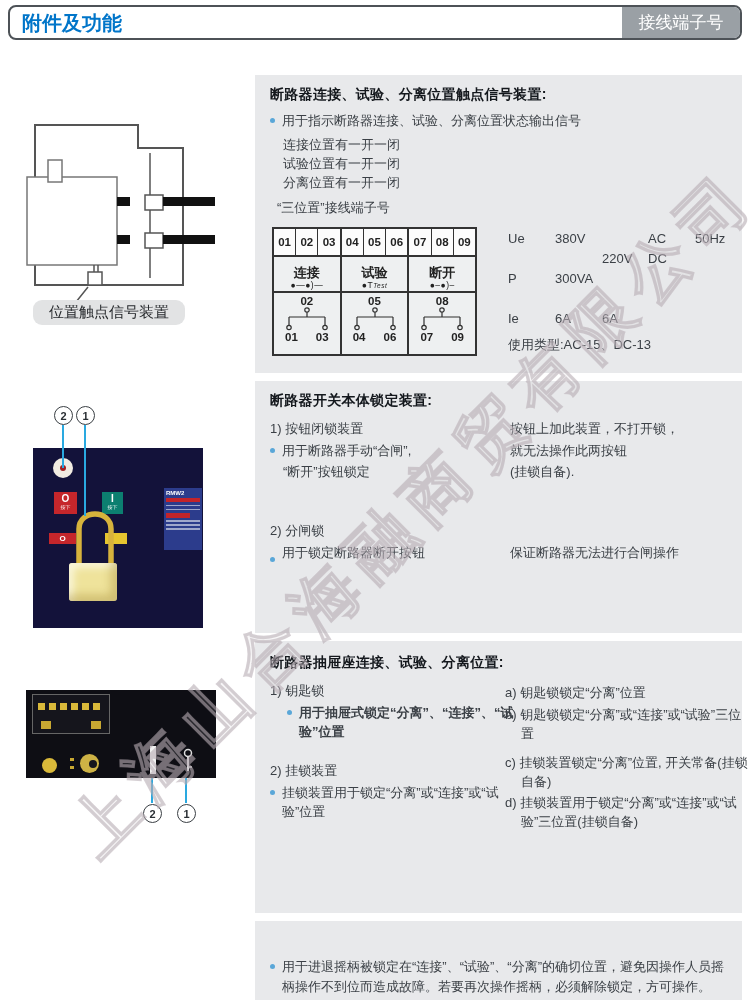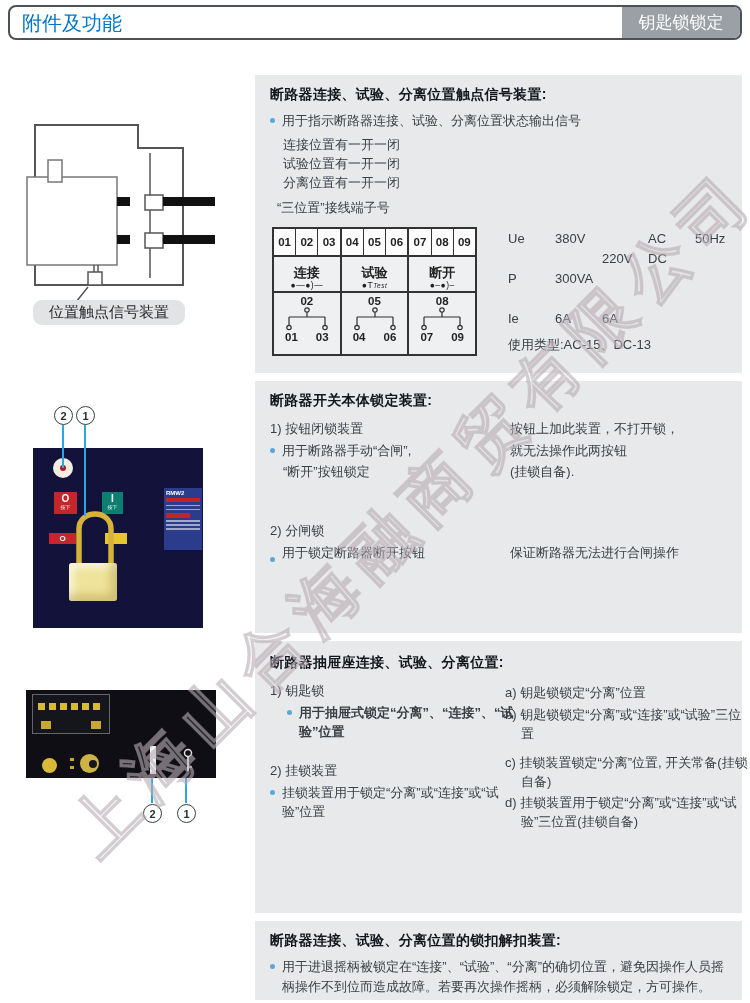--- a/index.html
+++ b/index.html
@@ -2,21 +2,21 @@
 <html><head>
 <meta charset="utf-8">
 <style>
   html,body{margin:0;padding:0;background:#fff;}
   .pg{position:relative;width:750px;height:1003px;background:#fff;overflow:hidden;
       font-family:"Liberation Sans","DejaVu Sans",sans-serif;}
 
   
   .hdr{position:absolute;left:8px;top:5px;width:730px;height:31px;border:2px solid #4d5257;
        border-radius:8px;background:#fff;overflow:hidden;}
-  .hdr-title{position:absolute;left:12px;top:3px;font-size:20px;font-weight:normal;color:#0075c9;}
+  .hdr-title{position:absolute;left:12px;top:3px;font-size:20px;font-weight:bold;color:#0075c9;}
   .hdr-tag{position:absolute;right:0;top:0;width:118px;height:100%;background:#9aa0a5;color:#fff;
        font-size:17px;display:flex;align-items:center;justify-content:center;}
 
   
   .panel{position:absolute;left:255px;width:487px;background:#e8e9eb;}
   #p1{top:75px;height:298px}
   #p2{top:381px;height:252px}
   #p3{top:641px;height:272px}
   #p4{top:921px;height:79px}
 
@@ -95,21 +95,21 @@
       font-size:66px;font-weight:bold;letter-spacing:12px;transform:rotate(-45deg);transform-origin:0 0;
       color:rgba(200,190,195,.14);-webkit-text-stroke:1.2px rgba(182,172,178,.55);}
 </style>
 </head>
 <body>
 
 <div class="pg">
 
   <div class="hdr">
     <div class="hdr-title">附件及功能</div>
-    <div class="hdr-tag">钥匙锁锁定</div>
+    <div class="hdr-tag">接线端子号</div>
   </div>
 
   <div class="wm">上海山合海融商贸有限公司</div>
 
   <svg style="position:absolute;left:25px;top:112px;" width="192" height="196" viewBox="0 0 192 196">
     <path d="M10,13 H113 V36 H158 V173 H10 Z" fill="none" stroke="#555" stroke-width="2"></path>
     <rect x="2" y="65" width="90" height="88" fill="#fff" stroke="#777" stroke-width="1.5"></rect>
     <rect x="23" y="48" width="14" height="22" fill="#fff" stroke="#777" stroke-width="1.5"></rect>
     <line x1="125" y1="41" x2="125" y2="166" stroke="#555" stroke-width="1.5"></line>
     <rect x="92" y="85" width="13" height="9" fill="#111"></rect>
@@ -333,20 +333,19 @@
       <span class="dot"></span>
       <span>挂锁装置用于锁定“分离”或“连接”或“试验”位置</span>
     </div>
     <div class="txt hang" style="left:250px;top:64px;width:230px;">b) 钥匙锁锁定“分离”或“连接”或“试验”三位置</div>
     <div class="txt hang" style="left:250px;top:42px;width:230px;">a) 钥匙锁锁定“分离”位置</div>
     <div class="txt hang" style="left:250px;top:112px;width:230px;">c) 挂锁装置锁定“分离”位置, 开关常备(挂锁自备)</div>
     <div class="txt hang" style="left:250px;top:152px;width:230px;">d) 挂锁装置用于锁定“分离”或“连接”或“试验”三位置(挂锁自备)</div>
   </div>
 
   <div class="panel" id="p4">
-    <div class="sec-title">断路器连接、试验、分离位置的锁扣解扣装置:</div>
     <div class="txt bl" style="left:15px;top:36px;width:458px;line-height:20px;">
       <span class="dot"></span>
       <span>用于进退摇柄被锁定在“连接”、“试验”、“分离”的确切位置，避免因操作人员摇柄操作不到位而造成故障。若要再次操作摇柄，必须解除锁定，方可操作。</span>
     </div>
   </div>
 
 </div>
 
 </body></html>

